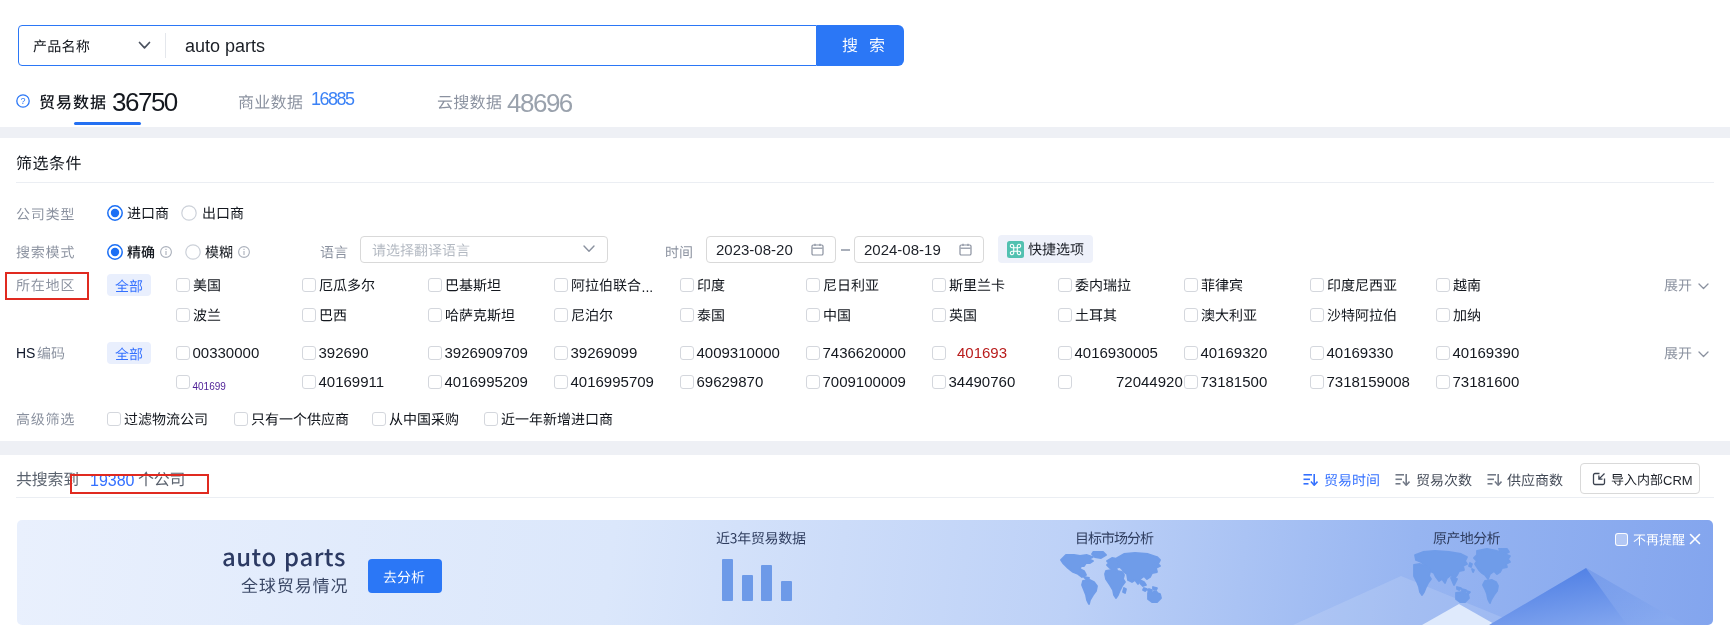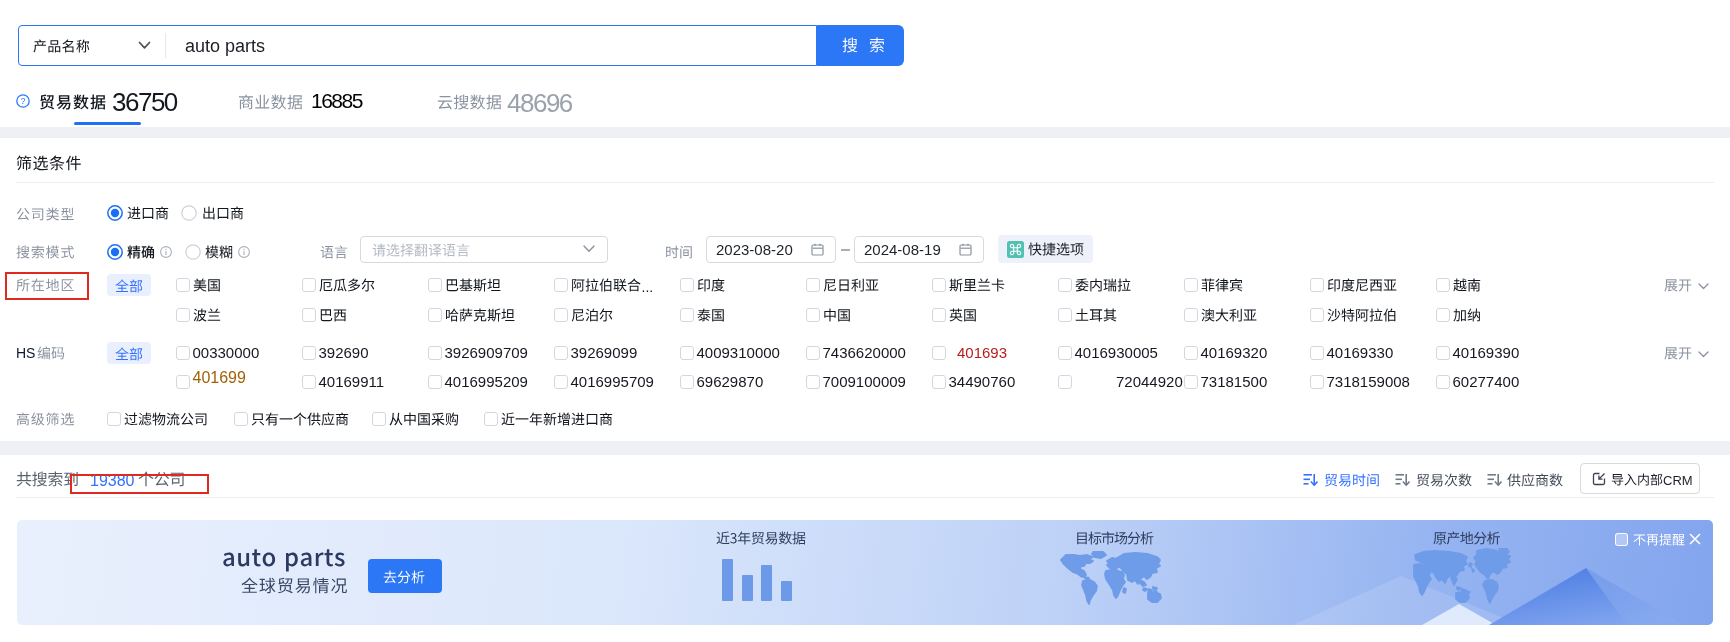--- a/index.html
+++ b/index.html
@@ -47,21 +47,21 @@
     </div>
 <div class="t" style="left:112px;top:89px;font-size:26px;font-weight:400;color:#14181f;letter-spacing:-1.5px">36750</div>
 <div style="position:absolute;left:238px;top:94.1px;line-height:0;">
       <svg width="65" height="19" viewBox="0 0 65 19" fill="#8a919f">
         <path transform="matrix(0.01600 0 0 -0.01600 0.00 14.08)" d="M274 643C296 607 322 556 336 526L405 554C392 583 363 631 341 666ZM560 404C626 357 713 291 756 250L801 302C756 341 668 405 603 449ZM395 442C350 393 280 341 220 305C231 290 249 258 255 245C319 288 398 356 451 416ZM659 660C642 620 612 564 584 523H118V-78H190V459H816V4C816 -12 810 -16 793 -16C777 -18 719 -18 657 -16C667 -33 676 -57 680 -74C766 -74 816 -74 846 -64C876 -54 885 -36 885 3V523H662C687 558 715 601 739 642ZM314 277V1H378V49H682V277ZM378 221H619V104H378ZM441 825C454 797 468 762 480 732H61V667H940V732H562C550 765 531 809 513 844Z"></path>
         <path transform="matrix(0.01600 0 0 -0.01600 16.30 14.08)" d="M854 607C814 497 743 351 688 260L750 228C806 321 874 459 922 575ZM82 589C135 477 194 324 219 236L294 264C266 352 204 499 152 610ZM585 827V46H417V828H340V46H60V-28H943V46H661V827Z"></path>
         <path transform="matrix(0.01600 0 0 -0.01600 32.60 14.08)" d="M443 821C425 782 393 723 368 688L417 664C443 697 477 747 506 793ZM88 793C114 751 141 696 150 661L207 686C198 722 171 776 143 815ZM410 260C387 208 355 164 317 126C279 145 240 164 203 180C217 204 233 231 247 260ZM110 153C159 134 214 109 264 83C200 37 123 5 41 -14C54 -28 70 -54 77 -72C169 -47 254 -8 326 50C359 30 389 11 412 -6L460 43C437 59 408 77 375 95C428 152 470 222 495 309L454 326L442 323H278L300 375L233 387C226 367 216 345 206 323H70V260H175C154 220 131 183 110 153ZM257 841V654H50V592H234C186 527 109 465 39 435C54 421 71 395 80 378C141 411 207 467 257 526V404H327V540C375 505 436 458 461 435L503 489C479 506 391 562 342 592H531V654H327V841ZM629 832C604 656 559 488 481 383C497 373 526 349 538 337C564 374 586 418 606 467C628 369 657 278 694 199C638 104 560 31 451 -22C465 -37 486 -67 493 -83C595 -28 672 41 731 129C781 44 843 -24 921 -71C933 -52 955 -26 972 -12C888 33 822 106 771 198C824 301 858 426 880 576H948V646H663C677 702 689 761 698 821ZM809 576C793 461 769 361 733 276C695 366 667 468 648 576Z"></path>
         <path transform="matrix(0.01600 0 0 -0.01600 48.90 14.08)" d="M484 238V-81H550V-40H858V-77H927V238H734V362H958V427H734V537H923V796H395V494C395 335 386 117 282 -37C299 -45 330 -67 344 -79C427 43 455 213 464 362H663V238ZM468 731H851V603H468ZM468 537H663V427H467L468 494ZM550 22V174H858V22ZM167 839V638H42V568H167V349C115 333 67 319 29 309L49 235L167 273V14C167 0 162 -4 150 -4C138 -5 99 -5 56 -4C65 -24 75 -55 77 -73C140 -74 179 -71 203 -59C228 -48 237 -27 237 14V296L352 334L341 403L237 370V568H350V638H237V839Z"></path>
       </svg>
     </div>
-<div class="t" style="left:311px;top:90px;font-size:21px;color:#000000;letter-spacing:-1.5px">16885</div>
+<div class="t" style="left:311px;top:90px;font-size:18px;color:#3b82f6;letter-spacing:-1.5px">16885</div>
 <div style="position:absolute;left:437px;top:94.1px;line-height:0;">
       <svg width="65" height="19" viewBox="0 0 65 19" fill="#8a919f">
         <path transform="matrix(0.01600 0 0 -0.01600 0.00 14.08)" d="M165 760V684H842V760ZM141 -44C182 -27 240 -24 791 24C815 -16 836 -52 852 -83L924 -41C874 53 773 199 688 312L620 277C660 222 705 157 746 94L243 56C323 152 404 275 471 401H945V478H56V401H367C303 272 219 149 190 114C158 73 135 46 112 40C123 16 137 -26 141 -44Z"></path>
         <path transform="matrix(0.01600 0 0 -0.01600 16.30 14.08)" d="M166 840V638H46V568H166V354L39 309L59 238L166 279V13C166 0 161 -3 150 -3C138 -4 103 -4 64 -3C74 -24 83 -56 85 -75C144 -76 181 -73 205 -61C229 -48 237 -27 237 13V306L349 350L336 418L237 380V568H339V638H237V840ZM379 290V226H424L416 223C458 156 515 99 584 53C499 16 402 -7 304 -20C317 -36 331 -64 338 -82C449 -64 557 -34 651 12C730 -29 820 -59 917 -78C927 -59 946 -31 962 -16C875 -2 793 21 721 52C803 106 870 178 911 271L866 293L853 290H683V387H915V758H723V696H847V602H727V545H847V449H683V841H614V449H457V544H566V602H457V694C509 710 563 730 607 754L553 804C516 779 450 751 392 732V387H614V290ZM809 226C771 169 717 123 652 87C586 125 531 171 491 226Z"></path>
         <path transform="matrix(0.01600 0 0 -0.01600 32.60 14.08)" d="M443 821C425 782 393 723 368 688L417 664C443 697 477 747 506 793ZM88 793C114 751 141 696 150 661L207 686C198 722 171 776 143 815ZM410 260C387 208 355 164 317 126C279 145 240 164 203 180C217 204 233 231 247 260ZM110 153C159 134 214 109 264 83C200 37 123 5 41 -14C54 -28 70 -54 77 -72C169 -47 254 -8 326 50C359 30 389 11 412 -6L460 43C437 59 408 77 375 95C428 152 470 222 495 309L454 326L442 323H278L300 375L233 387C226 367 216 345 206 323H70V260H175C154 220 131 183 110 153ZM257 841V654H50V592H234C186 527 109 465 39 435C54 421 71 395 80 378C141 411 207 467 257 526V404H327V540C375 505 436 458 461 435L503 489C479 506 391 562 342 592H531V654H327V841ZM629 832C604 656 559 488 481 383C497 373 526 349 538 337C564 374 586 418 606 467C628 369 657 278 694 199C638 104 560 31 451 -22C465 -37 486 -67 493 -83C595 -28 672 41 731 129C781 44 843 -24 921 -71C933 -52 955 -26 972 -12C888 33 822 106 771 198C824 301 858 426 880 576H948V646H663C677 702 689 761 698 821ZM809 576C793 461 769 361 733 276C695 366 667 468 648 576Z"></path>
         <path transform="matrix(0.01600 0 0 -0.01600 48.90 14.08)" d="M484 238V-81H550V-40H858V-77H927V238H734V362H958V427H734V537H923V796H395V494C395 335 386 117 282 -37C299 -45 330 -67 344 -79C427 43 455 213 464 362H663V238ZM468 731H851V603H468ZM468 537H663V427H467L468 494ZM550 22V174H858V22ZM167 839V638H42V568H167V349C115 333 67 319 29 309L49 235L167 273V14C167 0 162 -4 150 -4C138 -5 99 -5 56 -4C65 -24 75 -55 77 -73C140 -74 179 -71 203 -59C228 -48 237 -27 237 14V296L352 334L341 403L237 370V568H350V638H237V839Z"></path>
       </svg>
     </div>
 <div class="t" style="left:507px;top:90px;font-size:26px;color:#9aa2ad;letter-spacing:-1.5px">48696</div>
 <div class="abs" style="left:74px;top:122px;width:67px;height:3px;background:#2470f2;border-radius:2px"></div>
@@ -414,21 +414,21 @@
 <div class="abs" style="left:107px;top:342px;width:44px;height:22px;background:#e9effd;border-radius:4px"></div>
 <div style="position:absolute;left:115px;top:346.7px;line-height:0;">
       <svg width="28" height="17" viewBox="0 0 28 17" fill="#3370ff">
         <path transform="matrix(0.01400 0 0 -0.01400 0.00 12.32)" d="M493 851C392 692 209 545 26 462C45 446 67 421 78 401C118 421 158 444 197 469V404H461V248H203V181H461V16H76V-52H929V16H539V181H809V248H539V404H809V470C847 444 885 420 925 397C936 419 958 445 977 460C814 546 666 650 542 794L559 820ZM200 471C313 544 418 637 500 739C595 630 696 546 807 471Z"></path>
         <path transform="matrix(0.01400 0 0 -0.01400 14.00 12.32)" d="M141 628C168 574 195 502 204 455L272 475C263 521 236 591 206 645ZM627 787V-78H694V718H855C828 639 789 533 751 448C841 358 866 284 866 222C867 187 860 155 840 143C829 136 814 133 799 132C779 132 751 132 722 135C734 114 741 83 742 64C771 62 803 62 828 65C852 68 874 74 890 85C923 108 936 156 936 215C936 284 914 363 824 457C867 550 913 664 948 757L897 790L885 787ZM247 826C262 794 278 755 289 722H80V654H552V722H366C355 756 334 806 314 844ZM433 648C417 591 387 508 360 452H51V383H575V452H433C458 504 485 572 508 631ZM109 291V-73H180V-26H454V-66H529V291ZM180 42V223H454V42Z"></path>
       </svg>
     </div>
 <div class="cb" style="left:176px;top:346px"></div>
 <div class="cb" style="left:176px;top:375px"></div>
 <div class="t" style="left:192.5px;top:344.5px;font-size:15px;color:#14181f">00330000</div>
-<div class="t" style="left:192.5px;top:370px;font-size:16px;color:#a16207">401699</div>
+<div class="t" style="left:192.5px;top:382px;font-size:10px;color:#4c1d95">401699</div>
 <div class="cb" style="left:302px;top:346px"></div>
 <div class="cb" style="left:302px;top:375px"></div>
 <div class="t" style="left:318.5px;top:344.5px;font-size:15px;color:#14181f">392690</div>
 <div class="t" style="left:318.5px;top:373.5px;font-size:15px;color:#14181f">40169911</div>
 <div class="cb" style="left:428px;top:346px"></div>
 <div class="cb" style="left:428px;top:375px"></div>
 <div class="t" style="left:444.5px;top:344.5px;font-size:15px;color:#14181f">3926909709</div>
 <div class="t" style="left:444.5px;top:373.5px;font-size:15px;color:#14181f">4016995209</div>
 <div class="cb" style="left:554px;top:346px"></div>
 <div class="cb" style="left:554px;top:375px"></div>
@@ -454,21 +454,21 @@
 <div class="cb" style="left:1184px;top:375px"></div>
 <div class="t" style="left:1200.5px;top:344.5px;font-size:15px;color:#14181f">40169320</div>
 <div class="t" style="left:1200.5px;top:373.5px;font-size:15px;color:#14181f">73181500</div>
 <div class="cb" style="left:1310px;top:346px"></div>
 <div class="cb" style="left:1310px;top:375px"></div>
 <div class="t" style="left:1326.5px;top:344.5px;font-size:15px;color:#14181f">40169330</div>
 <div class="t" style="left:1326.5px;top:373.5px;font-size:15px;color:#14181f">7318159008</div>
 <div class="cb" style="left:1436px;top:346px"></div>
 <div class="cb" style="left:1436px;top:375px"></div>
 <div class="t" style="left:1452.5px;top:344.5px;font-size:15px;color:#14181f">40169390</div>
-<div class="t" style="left:1452.5px;top:373.5px;font-size:15px;color:#14181f">60277400</div>
+<div class="t" style="left:1452.5px;top:373.5px;font-size:15px;color:#14181f">73181600</div>
 <div style="position:absolute;left:1664px;top:346.2px;line-height:0;">
       <svg width="28" height="17" viewBox="0 0 28 17" fill="#8a919f">
         <path transform="matrix(0.01400 0 0 -0.01400 0.00 12.32)" d="M313 -81V-80C332 -68 364 -60 615 3C613 17 615 46 618 65L402 17V222H540C609 68 736 -35 916 -81C925 -61 945 -34 961 -19C874 -1 798 31 737 76C789 104 850 141 897 177L840 217C803 186 742 145 691 116C659 147 632 182 611 222H950V288H741V393H910V457H741V550H670V457H469V550H400V457H249V393H400V288H221V222H331V60C331 15 301 -8 282 -18C293 -32 308 -63 313 -81ZM469 393H670V288H469ZM216 727H815V625H216ZM141 792V498C141 338 132 115 31 -42C50 -50 83 -69 98 -81C202 83 216 328 216 498V559H890V792Z"></path>
         <path transform="matrix(0.01400 0 0 -0.01400 14.00 12.32)" d="M649 703V418H369V461V703ZM52 418V346H288C274 209 223 75 54 -28C74 -41 101 -66 114 -84C299 33 351 189 365 346H649V-81H726V346H949V418H726V703H918V775H89V703H293V461L292 418Z"></path>
       </svg>
     </div>
     <svg class="abs" style="left:1698px;top:350.5px" width="11" height="7" viewBox="0 0 11 7">
       <path d="M1 1 L5.5 5.5 L10 1" fill="none" stroke="#8a919f" stroke-width="1.3" stroke-linecap="round" stroke-linejoin="round"></path>
     </svg>
 <div style="position:absolute;left:16px;top:411.7px;line-height:0;">

